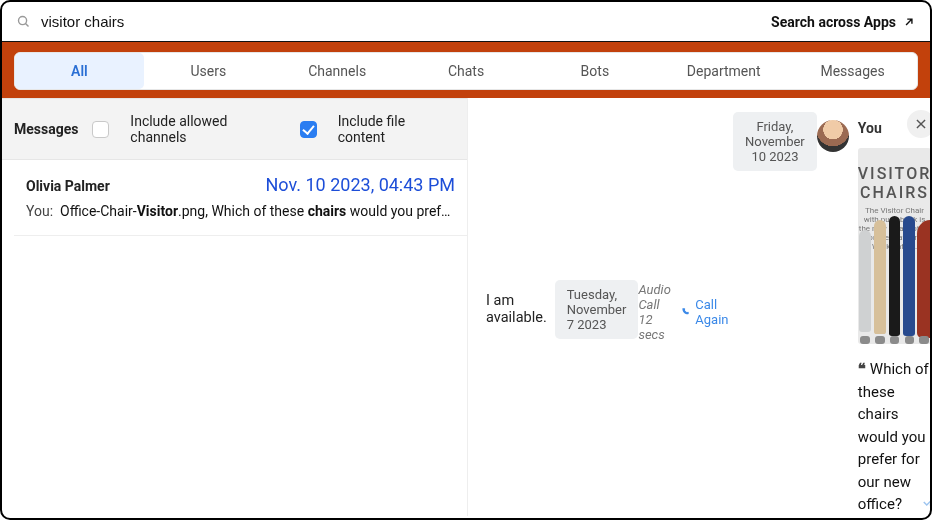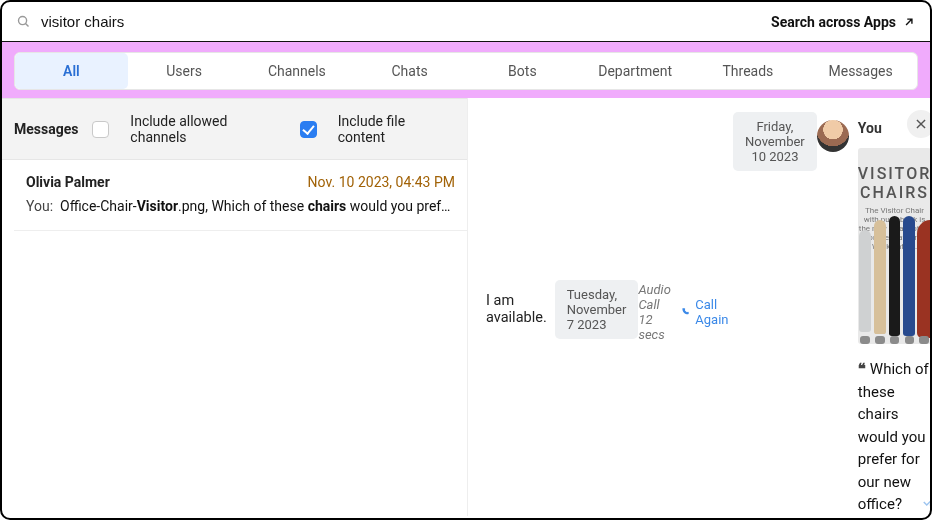--- a/index.html
+++ b/index.html
@@ -35,21 +35,21 @@
     display: flex;
     align-items: center;
     gap: 6px;
     font-weight: 700;
     font-size: 14px;
     color: #111;
     cursor: pointer;
   }
 
   
-  .tabs-wrap { padding: 10px 12px 8px; background:#f0abfc; }
+  .tabs-wrap { padding: 10px 12px 8px; background:#c2410c; }
   .tabs {
     display: flex;
     border: 1px solid #e6e6e6;
     border-radius: 6px;
     overflow: hidden;
     background:#fff;
   }
   .tab {
     flex: 1;
     text-align: center;
@@ -119,21 +119,21 @@
 
   
   .resrow {
     padding: 14px 12px 16px;
     border-bottom: 1px solid #eee;
     cursor:pointer;
     margin-left:12px;
   }
   .resrow .top { display:flex; justify-content:space-between; align-items:baseline; }
   .resrow .name { font-weight:700; font-size:14px; color:#222; }
-  .resrow .ts { font-size:14px; color:#a16207; }
+  .resrow .ts { font-size:18px; color:#1d4ed8; }
   .resrow .snippet { font-size:14px; color:#111; margin-top:8px; white-space:nowrap; overflow:hidden; text-overflow:ellipsis; }
   .resrow .you { color:#444; }
 
   
   .closebtn {
     position:absolute; right:14px; top:12px;
     width:28px; height:28px; border-radius:50%;
     background:#f0f0f0; display:flex; align-items:center; justify-content:center;
     cursor:pointer; color:#555;
   }
@@ -206,21 +206,20 @@
 </div>
 
 <div class="tabs-wrap">
   <div class="tabs">
     <div class="tab active">All</div>
     <div class="tab">Users</div>
     <div class="tab">Channels</div>
     <div class="tab">Chats</div>
     <div class="tab">Bots</div>
     <div class="tab">Department</div>
-    <div class="tab">Threads</div>
     <div class="tab">Messages</div>
   </div>
 </div>
 
 <div class="split">
 
   <div class="left">
     <div class="lhead">
       <span class="lbl">Messages</span>
       <label class="chk">

